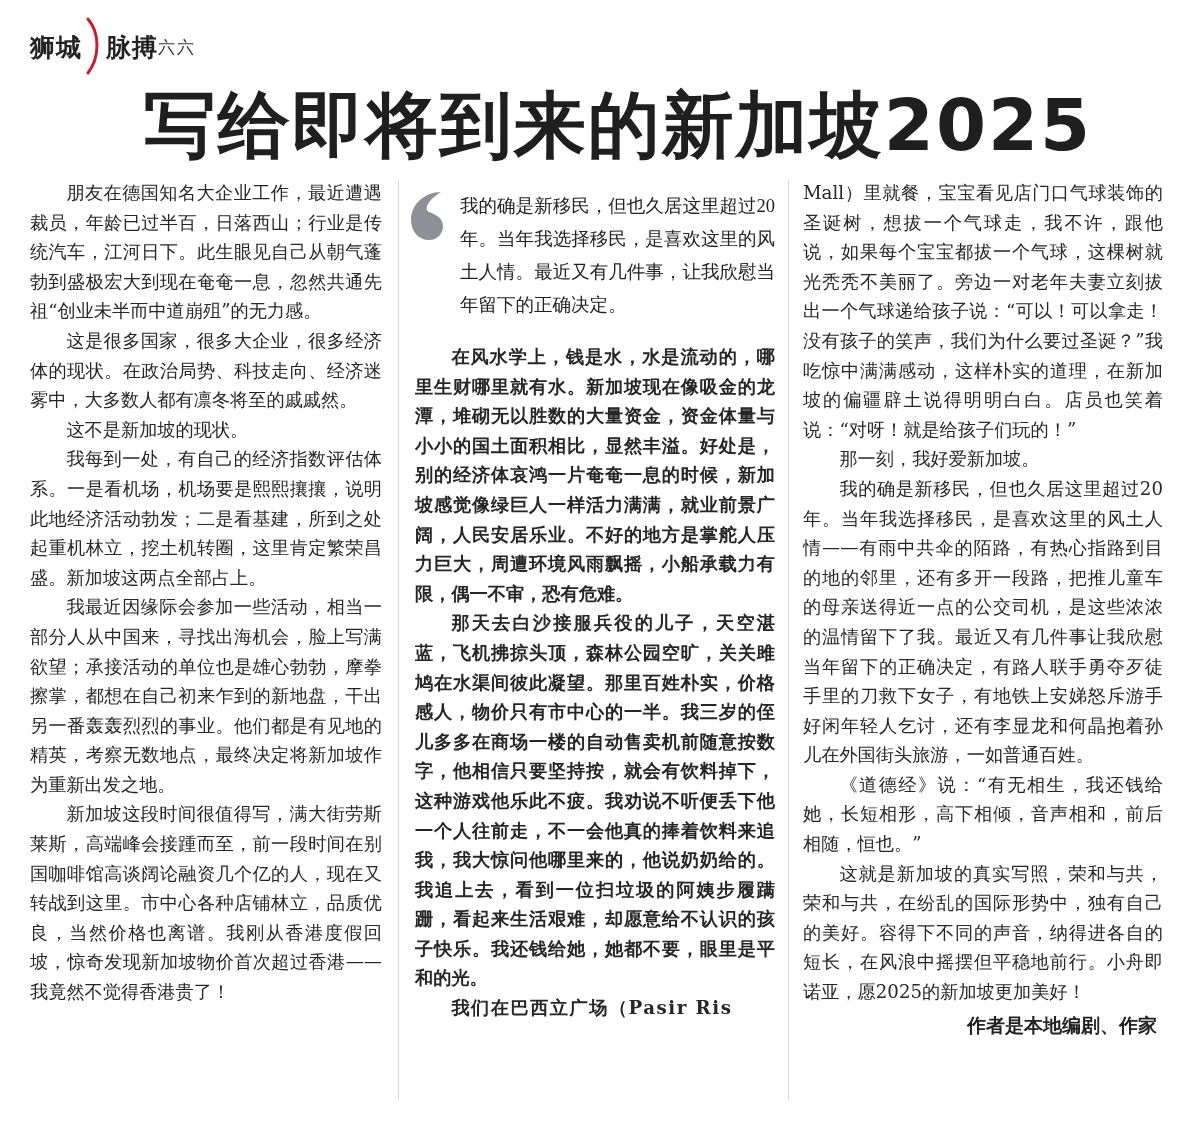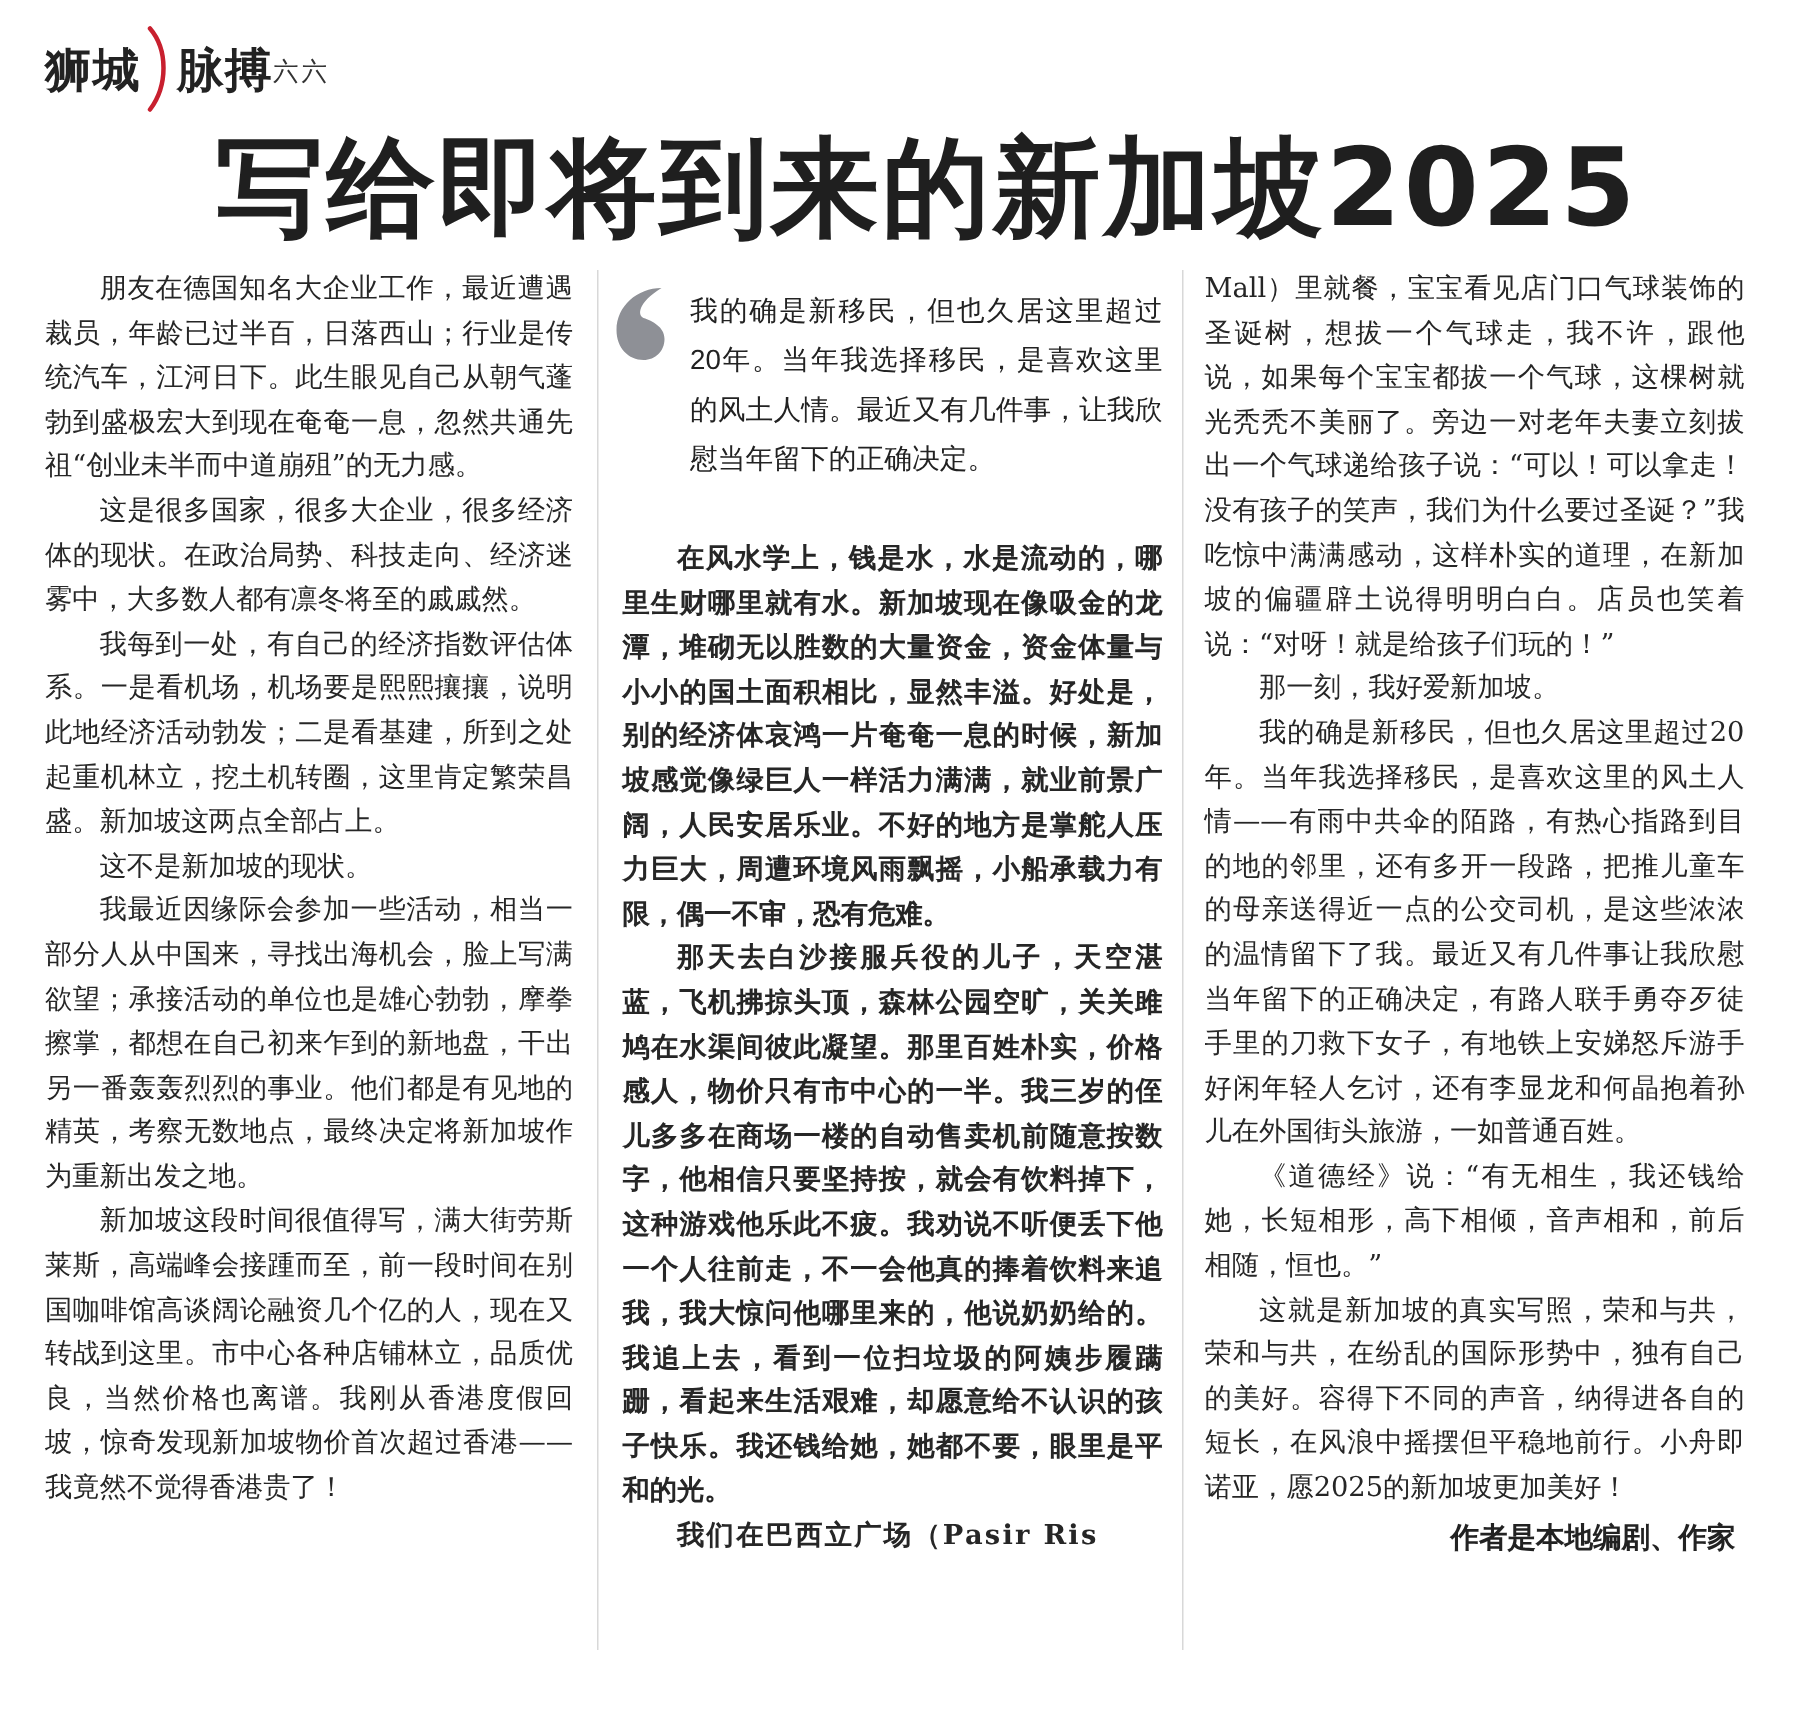--- a/index.html
+++ b/index.html
@@ -1,30 +1,30 @@
 <!DOCTYPE html>
 <html><head>
 <meta charset="utf-8">
 <style>
   html, body { margin: 0; padding: 0; background: #ffffff; }
   body { width: 1200px; height: 1143px; overflow: hidden; position: relative; color: #2a2a2a; font-family: "DejaVu Serif", "Liberation Serif", serif; }
   .masthead { position: absolute; left: 30px; top: 22px; display: flex; align-items: center; height: 50px; }
-  .mast-left, .mast-right { font-family: "DejaVu Sans", "Liberation Sans", sans-serif; font-weight: bold; font-size: 31px; color: #222; letter-spacing: 1px; }
+  .mast-left, .mast-right { font-family: "DejaVu Sans", "Liberation Sans", sans-serif; font-weight: bold; font-size: 25px; color: #222; letter-spacing: 1px; }
   .mast-arc { width: 14px; height: 56px; margin: 0 6px 0 4px; position: relative; }
   .mast-arc svg { position: absolute; left: 0; top: -2px; }
   .mast-author { font-family: "DejaVu Sans", "Liberation Sans", sans-serif; font-size: 17px; color: #333; letter-spacing: 2px; }
   .headline { position: absolute; left: 0; right: 0; top: 80px; text-align: center; font-family: "DejaVu Sans", "Liberation Sans", sans-serif; font-weight: bold; font-size: 72px; color: #1f1f1f; letter-spacing: 2px; line-height: 90px; padding-left: 36px; }
   .col { position: absolute; top: 178px; font-size: 18.2px; line-height: 29.6px; text-align: justify; color: #262626; }
   .col p { margin: 0; }
   .col p.indent { text-indent: 2em; }
   .col1 { left: 30px; width: 352px; }
   .col2 { left: 415px; width: 360px; }
   .col3 { left: 803px; width: 360px; }
   .divider { position: absolute; top: 180px; width: 1px; height: 920px; background: #d8d8d8; }
-  .pull { position: relative; padding-left: 45px; margin-bottom: 48px; font-family: Liberation Sans, sans-serif; font-size: 18.5px; line-height: 33px; color: #222; text-align: justify; top: 12px; }
+  .pull { position: relative; padding-left: 45px; margin-bottom: 32px; font-family: Liberation Serif, serif; font-size: 18.5px; line-height: 33px; color: #222; text-align: justify; top: 12px; }
   .pull-icon { position: absolute; left: -8px; top: 0px; }
   .col2 .body { margin-top: 22px; font-weight: bold; }
   .byline { text-align: right; font-family: "DejaVu Sans", "Liberation Sans", sans-serif; font-weight: bold; font-size: 19px; margin-top: 4px; color: #222; padding-right: 6px; }
   .last-latin { letter-spacing: 1.5px; }
 </style>
 </head>
 <body>
 
 <div class="masthead">
   <span class="mast-left">狮城</span>
@@ -38,22 +38,22 @@
 </div>
 
 <h1 class="headline" style="margin:0;">写给即将到来的新加坡2025</h1>
 
 <div class="divider" style="left:398px;"></div>
 <div class="divider" style="left:788px;"></div>
 
 <div class="col col1">
   <p class="indent">朋友在德国知名大企业工作，最近遭遇裁员，年龄已过半百，日落西山；行业是传统汽车，江河日下。此生眼见自己从朝气蓬勃到盛极宏大到现在奄奄一息，忽然共通先祖“创业未半而中道崩殂”的无力感。</p>
   <p class="indent">这是很多国家，很多大企业，很多经济体的现状。在政治局势、科技走向、经济迷雾中，大多数人都有凛冬将至的戚戚然。</p>
+  <p class="indent">这不是新加坡的现状。</p>
   <p class="indent">我每到一处，有自己的经济指数评估体系。一是看机场，机场要是熙熙攘攘，说明此地经济活动勃发；二是看基建，所到之处起重机林立，挖土机转圈，这里肯定繁荣昌盛。新加坡这两点全部占上。</p>
-  <p class="indent">这不是新加坡的现状。</p>
   <p class="indent">我最近因缘际会参加一些活动，相当一部分人从中国来，寻找出海机会，脸上写满欲望；承接活动的单位也是雄心勃勃，摩拳擦掌，都想在自己初来乍到的新地盘，干出另一番轰轰烈烈的事业。他们都是有见地的精英，考察无数地点，最终决定将新加坡作为重新出发之地。</p>
   <p class="indent">新加坡这段时间很值得写，满大街劳斯莱斯，高端峰会接踵而至，前一段时间在别国咖啡馆高谈阔论融资几个亿的人，现在又转战到这里。市中心各种店铺林立，品质优良，当然价格也离谱。我刚从香港度假回坡，惊奇发现新加坡物价首次超过香港——我竟然不觉得香港贵了！</p>
 </div>
 
 <div class="col col2">
   <div class="pull">
     <span class="pull-icon">
       <svg width="40" height="52" viewBox="0 0 40 52">
         <path d="M34 2 C 18 2, 4 14, 4 30 C 4 42, 12 50, 22 50 C 30 50, 36 44, 36 36 C 36 28, 28 24, 22 22 C 18 20, 18 12, 34 2 Z" fill="#8e9096"></path>
       </svg>

